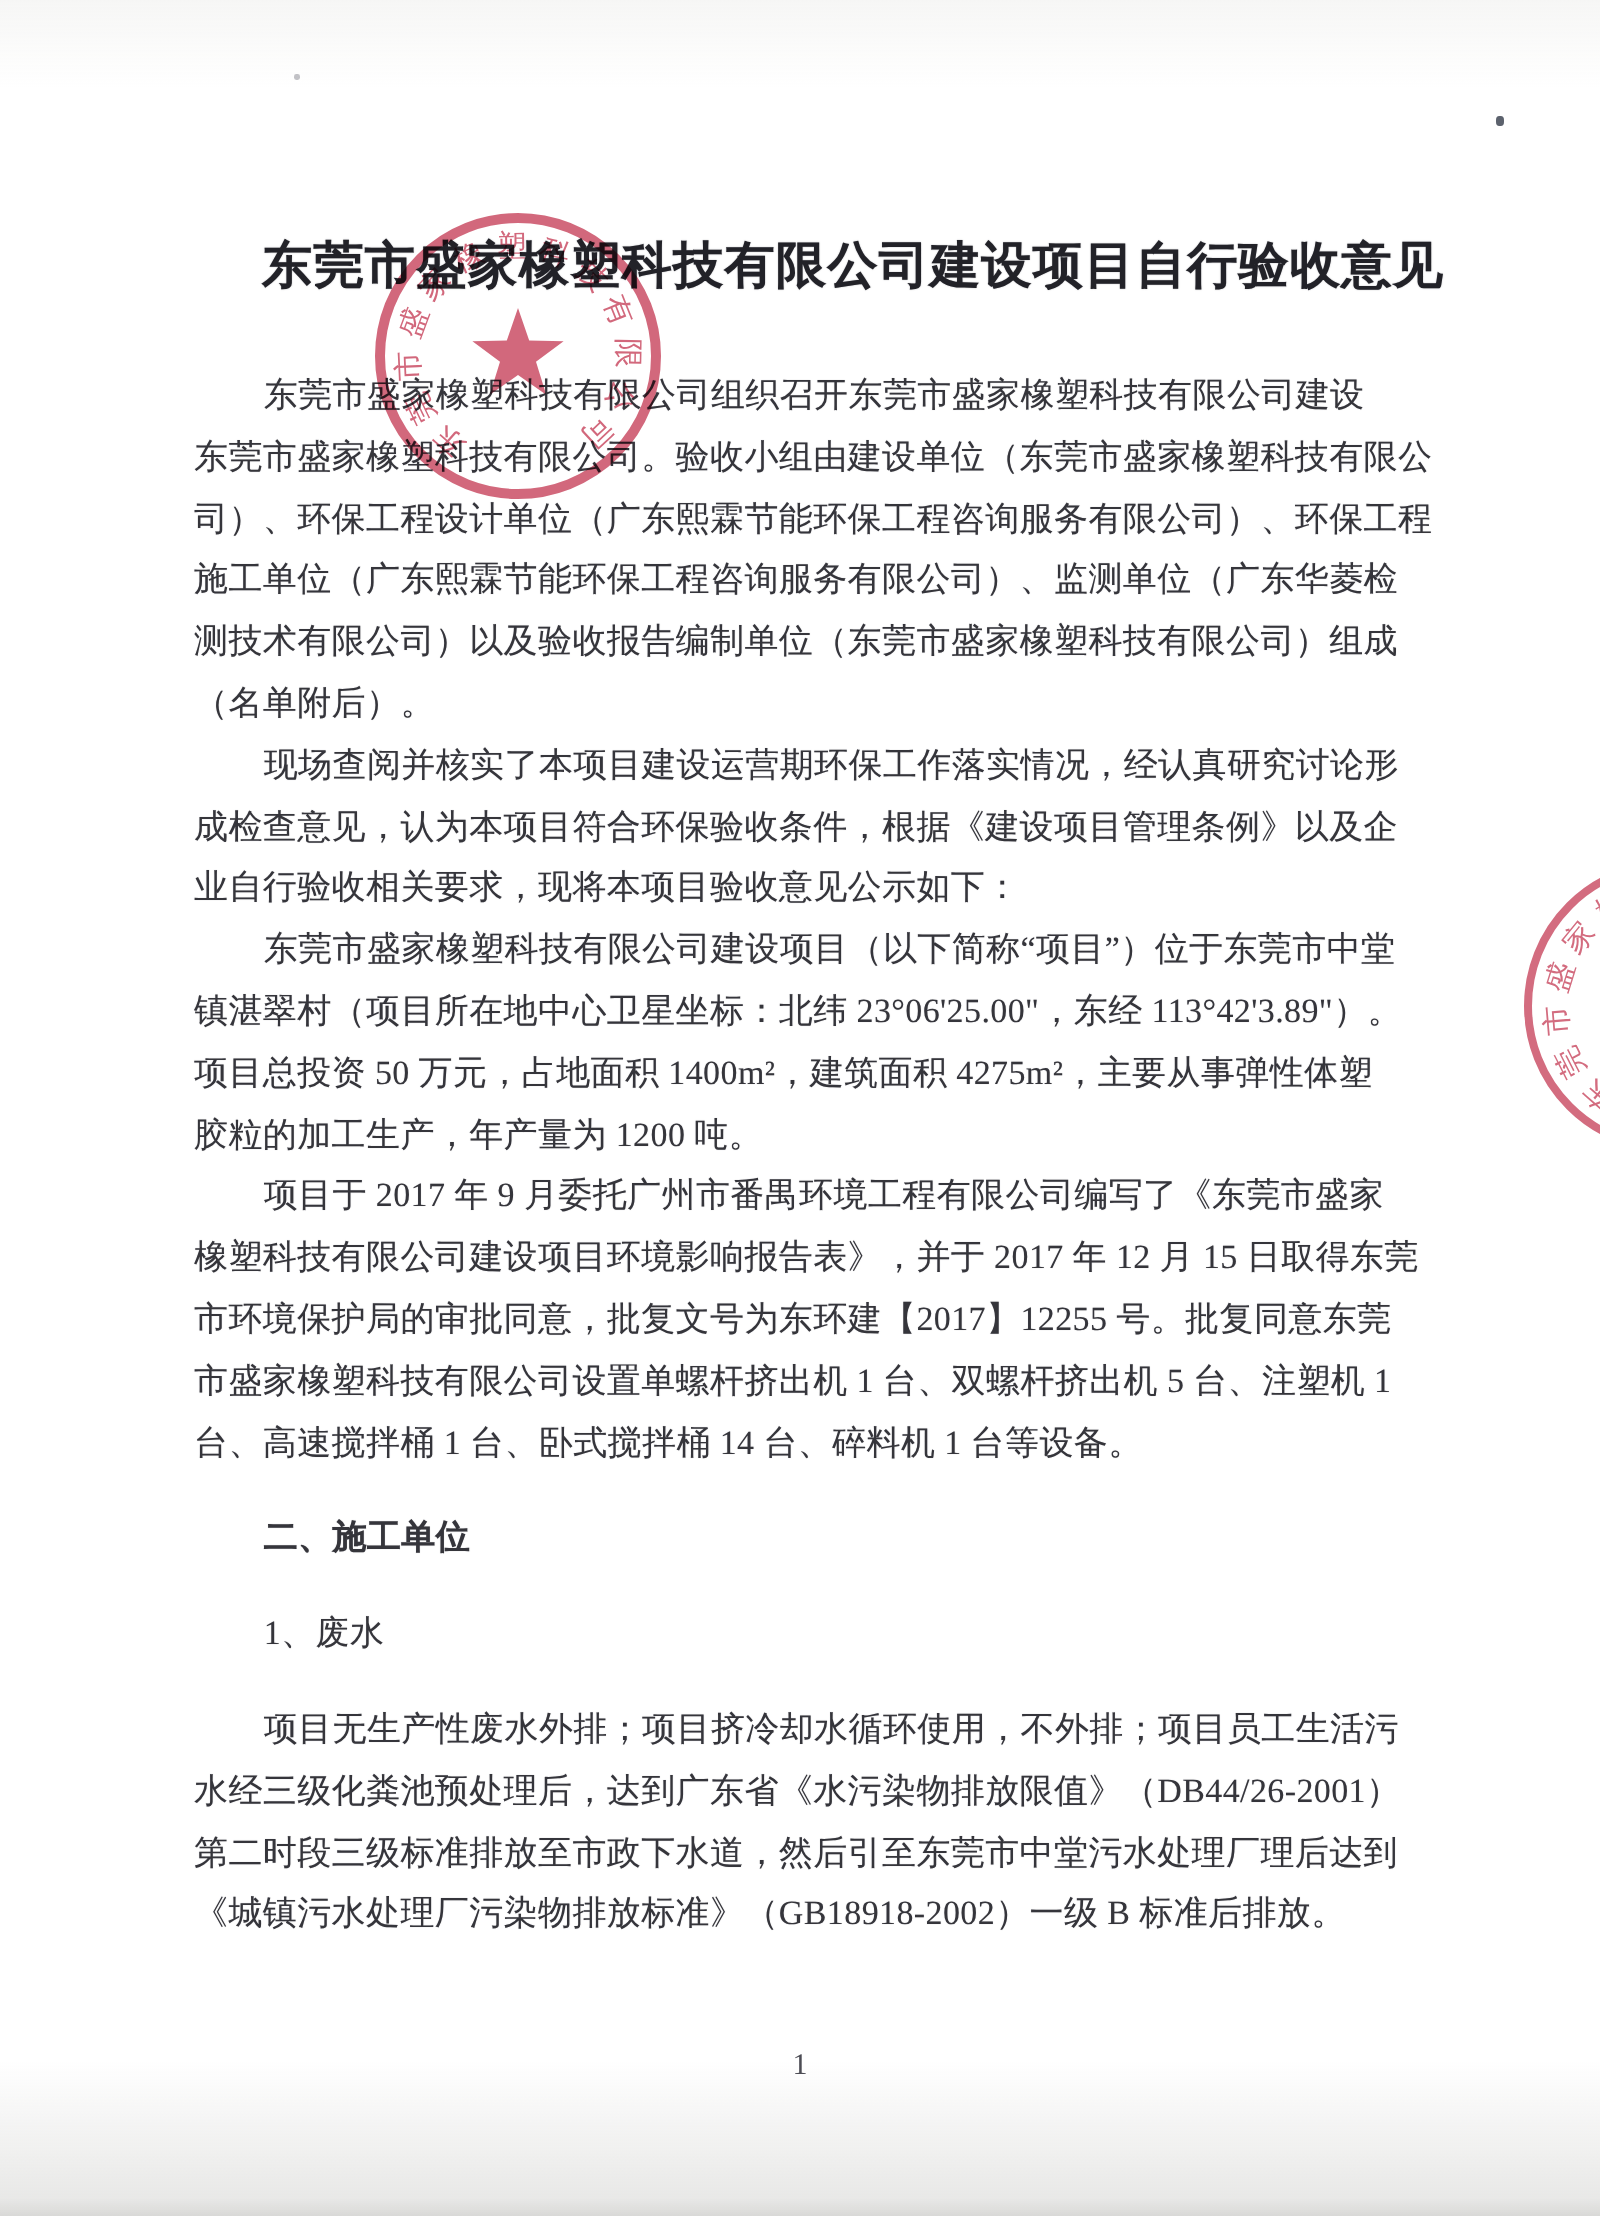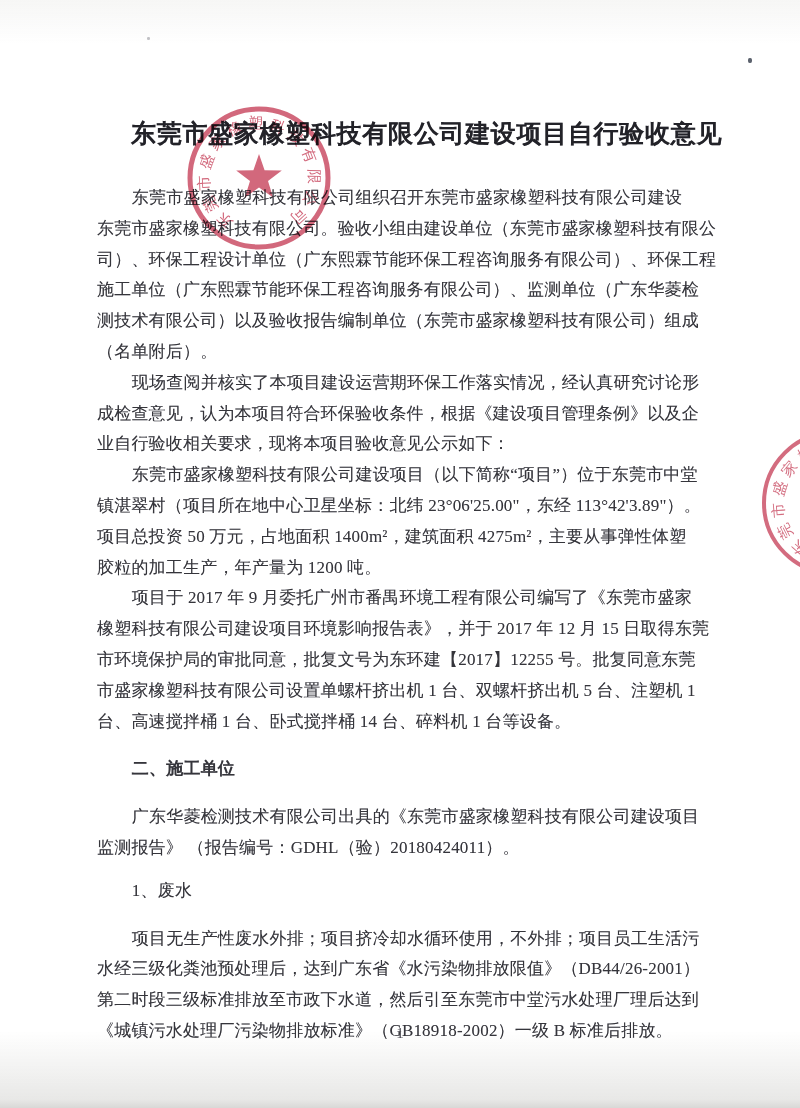--- a/index.html
+++ b/index.html
@@ -63,22 +63,20 @@
     <p class="para">东莞市盛家橡塑科技有限公司建设项目（以下简称“项目”）位于东莞市中堂
 镇湛翠村（项目所在地中心卫星坐标：北纬 23°06'25.00"，东经 113°42'3.89"）。
 项目总投资 50 万元，占地面积 1400m²，建筑面积 4275m²，主要从事弹性体塑
 胶粒的加工生产，年产量为 1200 吨。</p>
     <p class="para">项目于 2017 年 9 月委托广州市番禺环境工程有限公司编写了《东莞市盛家
 橡塑科技有限公司建设项目环境影响报告表》，并于 2017 年 12 月 15 日取得东莞
 市环境保护局的审批同意，批复文号为东环建【2017】12255 号。批复同意东莞
 市盛家橡塑科技有限公司设置单螺杆挤出机 1 台、双螺杆挤出机 5 台、注塑机 1
 台、高速搅拌桶 1 台、卧式搅拌桶 14 台、碎料机 1 台等设备。</p>
     <p class="heading">二、施工单位</p>
-    <p class="para">广东华菱检测技术有限公司出具的《东莞市盛家橡塑科技有限公司建设项目
-监测报告》 （报告编号：GDHL（验）20180424011）。</p>
     <p class="subheading">1、废水</p>
     <p class="para">项目无生产性废水外排；项目挤冷却水循环使用，不外排；项目员工生活污
 水经三级化粪池预处理后，达到广东省《水污染物排放限值》（DB44/26-2001）
 第二时段三级标准排放至市政下水道，然后引至东莞市中堂污水处理厂理后达到
 《城镇污水处理厂污染物排放标准》（GB18918-2002）一级 B 标准后排放。</p>
   </div>
 
   <svg class="stamp stamp-main" width="146" height="148" viewBox="0 0 146 148">
     <circle cx="73" cy="74" r="69" fill="none" stroke-width="5" stroke="#c8475f"></circle>
     <polygon points="73,50 78.6,66.3 95.8,66.6 82.0,76.9 87.1,93.4 73,83.5 58.9,93.4 64.0,76.9 50.2,66.6 67.4,66.3" fill="#c8475f"></polygon>

